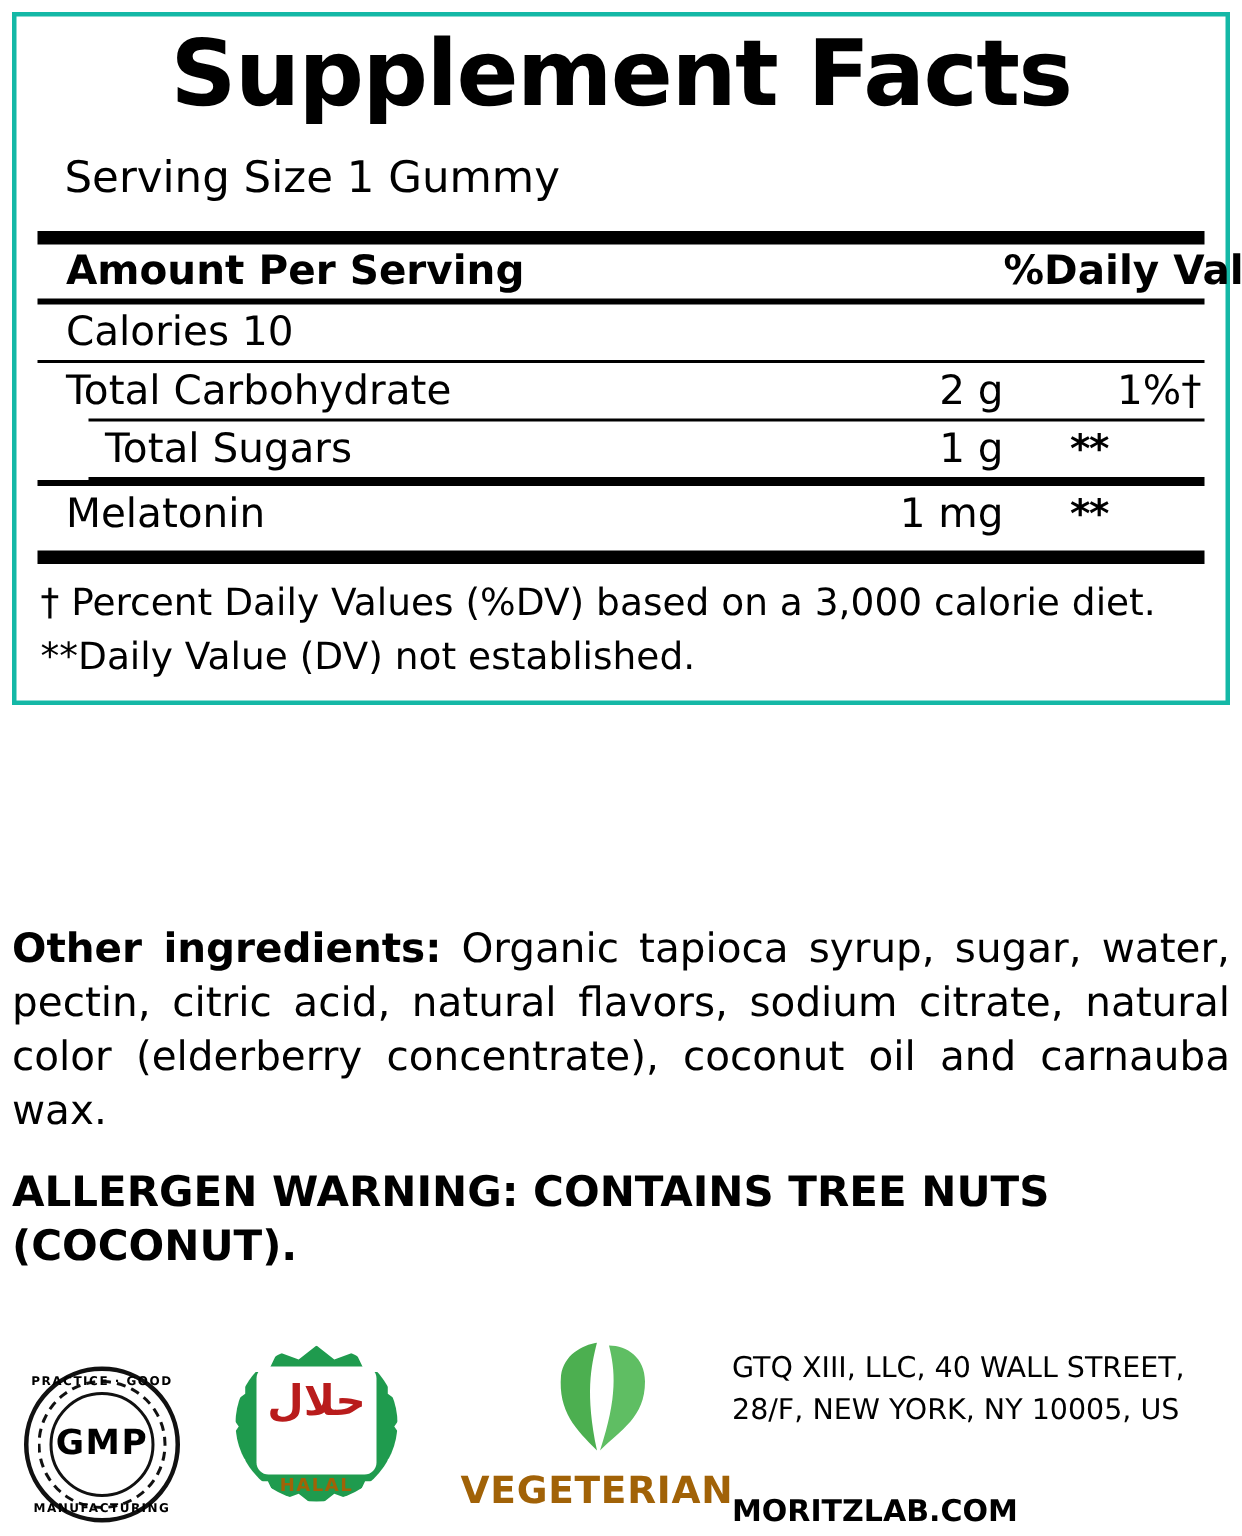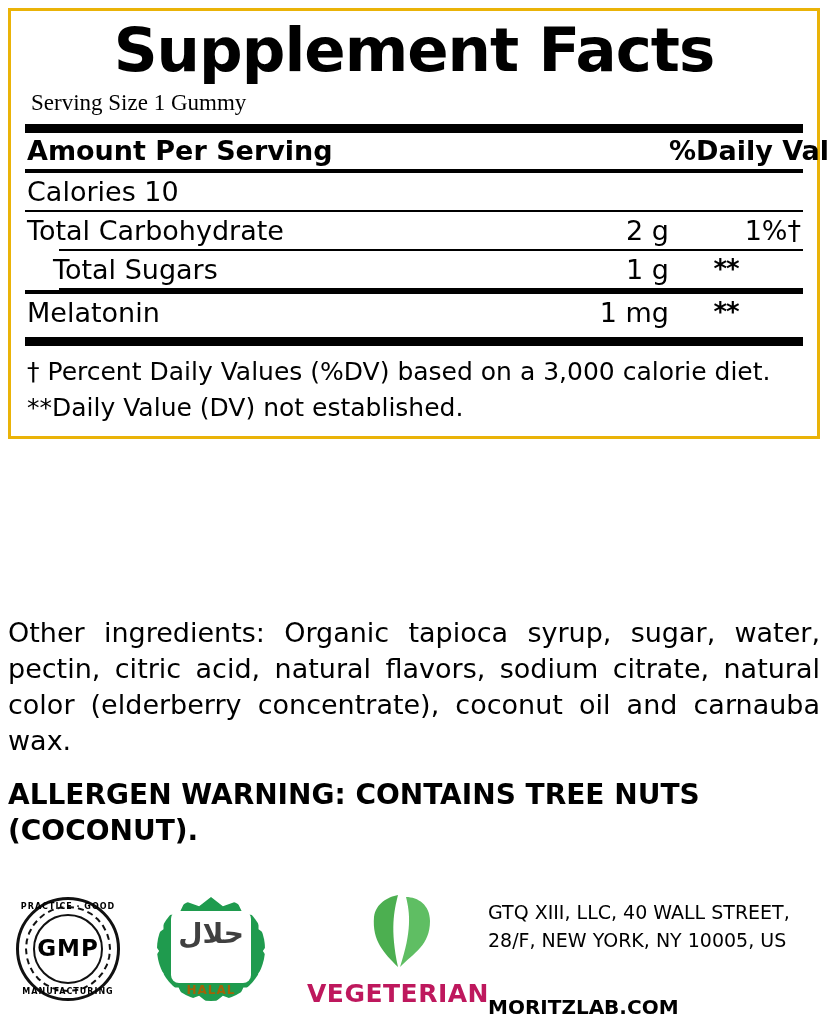--- a/index.html
+++ b/index.html
@@ -21,62 +21,62 @@
     box-sizing: border-box;
   }
 
   
   .sf-panel {
     position: absolute;
     left: 8px;
     top: 8px;
     width: 812px;
     box-sizing: border-box;
-    border: 3px solid #eab308;
+    border: 3px solid #14b8a6;
     padding: 6px 14px 10px 14px;
   }
   .sf-title {
     font-family: "DejaVu Sans", sans-serif;
     font-weight: bold;
     font-size: 61px;
     line-height: 1.08;
     letter-spacing: -1px;
     text-align: center;
     margin: 0 0 2px 0;
     white-space: nowrap;
   }
   .sf-serving {
-    font-size: 23px;
+    font-size: 29px;
     line-height: 1.35;
-    margin: 4px;
+    margin: 16px;
     padding-left: 2px;
-    font-family: Liberation Serif, serif;
   }
   .rule-heavy {
     border-top: 9px solid #000;
     margin: 6px 0 0 0;
   }
   .rule-med {
     border-top: 4px solid #000;
     margin: 0;
   }
   .rule-thin {
     border-top: 2px solid #000;
     margin: 0;
   }
   .rule-indent {
     border-top: 2px solid #000;
     margin: 0 0 0 34px;
   }
   .sf-row {
     display: flex;
-    align-items: flex-start;
+    align-items: flex-end;
     font-size: 27px;
     line-height: 1.0;
     padding: 5px 2px 5px 2px;
+    margin-left: 17px;
   }
   .sf-row .name {
     flex: 1 1 auto;
     white-space: nowrap;
   }
   .sf-row .amt {
     width: 150px;
     text-align: right;
     white-space: nowrap;
   }
@@ -111,21 +111,21 @@
   
   .ingredients {
     position: absolute;
     left: 8px;
     top: 615px;
     width: 812px;
     font-size: 27px;
     line-height: 1.33;
     text-align: justify;
   }
-  .ingredients b { font-weight: normal; }
+  .ingredients b { font-weight: bold; }
   .allergen {
     position: absolute;
     left: 8px;
     top: 777px;
     width: 812px;
     font-size: 28px;
     font-weight: bold;
     line-height: 1.28;
   }
 
@@ -133,21 +133,21 @@
   .badges {
     position: absolute;
     left: 8px;
     top: 895px;
     width: 812px;
     height: 120px;
   }
   .gmp {
     position: absolute;
     left: 8px;
-    top: 2px;
+    top: 16px;
     width: 104px;
     height: 104px;
   }
   .gmp .ring-outer {
     position: absolute;
     inset: 0;
     border: 3px solid #111;
     border-radius: 50%;
     box-sizing: border-box;
   }
@@ -209,21 +209,21 @@
     width: 80px; height: 72px;
     background: #ffffff;
     border-radius: 8px;
   }
   .halal .arabic {
     position: absolute;
     left: 20px; top: 22px;
     width: 80px;
     text-align: center;
     font-size: 28px;
-    color: #404040;
+    color: #b91c1c;
     font-weight: bold;
   }
   .halal .word {
     position: absolute;
     left: 0; right: 0;
     bottom: 10px;
     text-align: center;
     font-size: 12px;
     font-weight: bold;
     color: #a16207;
@@ -244,21 +244,21 @@
     width: 90px;
     height: 74px;
   }
   .veg .label {
     position: absolute;
     left: 0; right: 0;
     bottom: 2px;
     text-align: center;
     font-size: 25px;
     font-weight: bold;
-    color: #be185d;
+    color: #a16207;
     letter-spacing: 0.5px;
   }
 
   .manu {
     position: absolute;
     left: 480px;
     top: 4px;
     width: 340px;
     font-size: 19px;
     line-height: 1.45;

